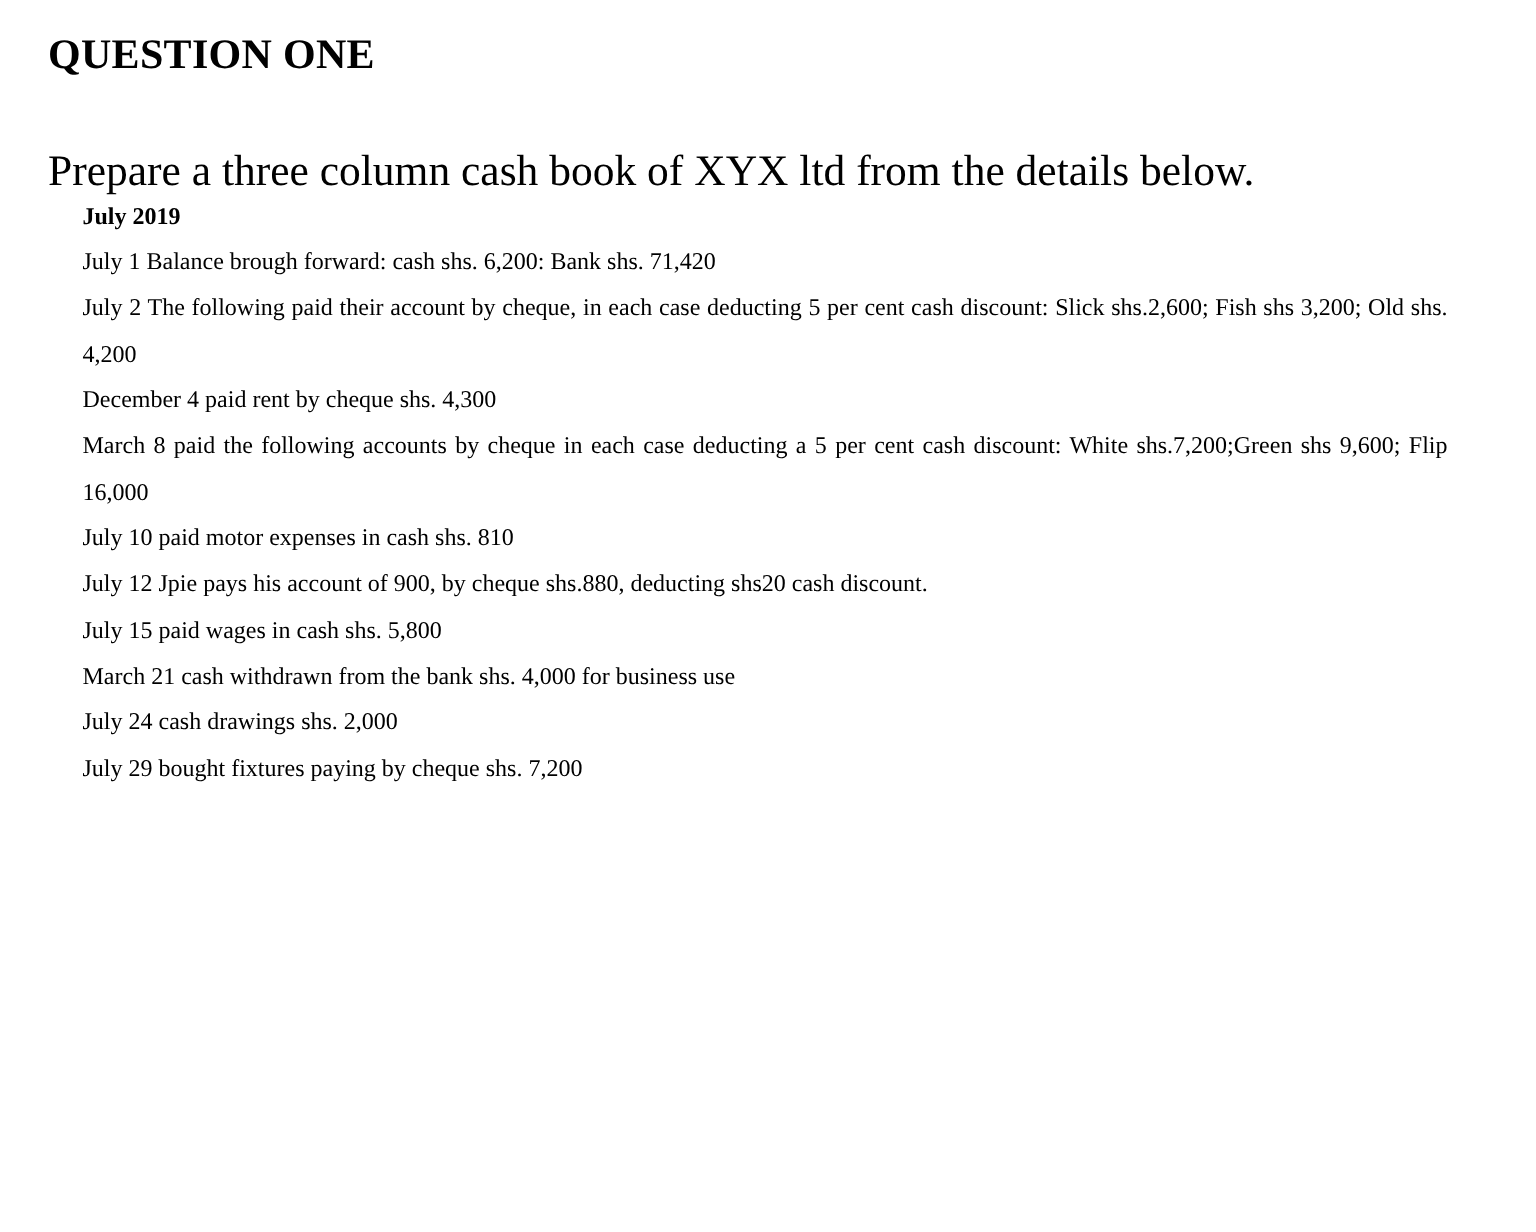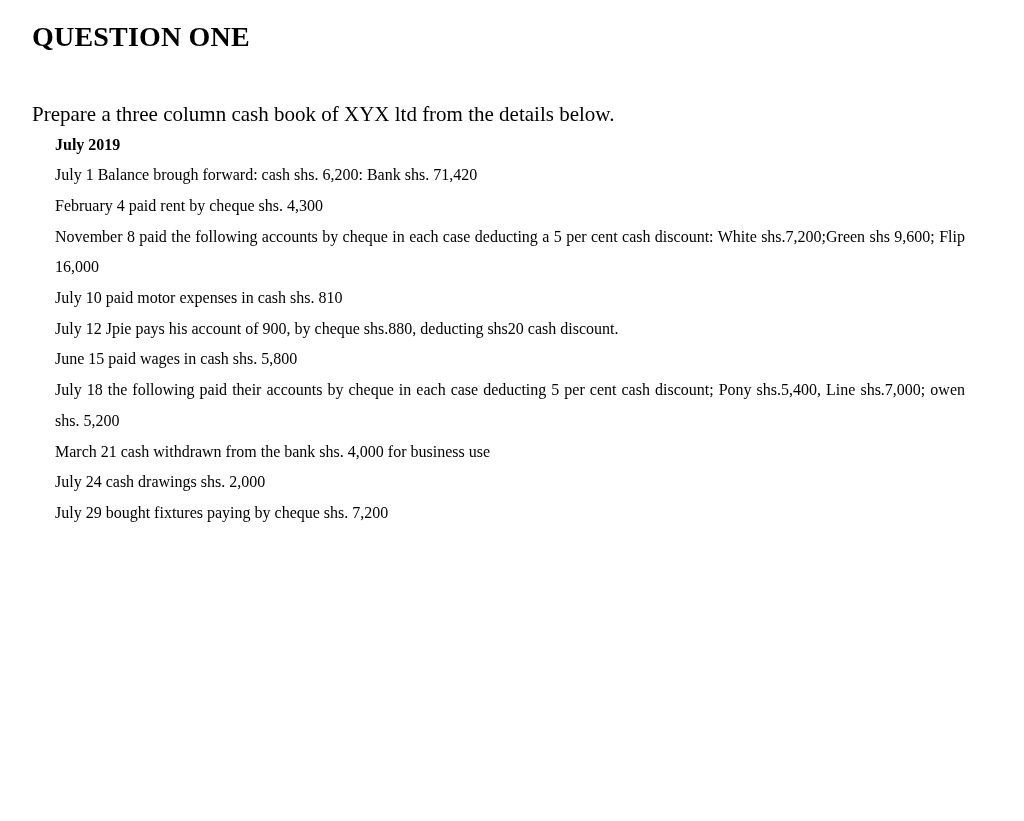--- a/index.html
+++ b/index.html
@@ -22,21 +22,21 @@
     padding: 22px 30px 0 32px;
   }
   .title {
     font-size: 28px;
     line-height: 1.1;
     font-weight: bold;
     margin: 0;
     letter-spacing: 0.2px;
   }
   .intro {
-    font-size: 21px;
+    font-size: 29px;
     line-height: 30.7px;
     margin: 46px 0 0 0;
   }
   .entries {
     margin: 0 0 0 23px;
     width: 910px;
     font-size: 16px;
     line-height: 30.7px;
     text-align: justify;
   }
@@ -53,24 +53,24 @@
 <div class="page">
   <h1 class="title">QUESTION ONE</h1>
 
   <p class="intro">Prepare a three column cash book of XYX ltd from the details below.</p>
 
   <div class="entries">
     <p class="period">July 2019</p>
 
     <div>
         <p>July 1 Balance brough forward: cash shs. 6,200: Bank shs. 71,420</p>
-        <p>February 4 paid rent by cheque shs. 4,300</p>
-        <p>November 8 paid the following accounts by cheque in each case deducting a 5 per cent cash discount: White shs.7,200;Green shs 9,600; Flip 16,000</p>
+        <p>July 2 The following paid their account by cheque, in each case deducting 5 per cent cash discount: Slick shs.2,600; Fish shs 3,200; Old shs. 4,200</p>
+        <p>December 4 paid rent by cheque shs. 4,300</p>
+        <p>March 8 paid the following accounts by cheque in each case deducting a 5 per cent cash discount: White shs.7,200;Green shs 9,600; Flip 16,000</p>
         <p>July 10 paid motor expenses in cash shs. 810</p>
         <p>July 12 Jpie pays his account of 900, by cheque shs.880, deducting shs20 cash discount.</p>
-        <p>June 15 paid wages in cash shs. 5,800</p>
-        <p>July 18 the following paid their accounts by cheque in each case deducting 5 per cent cash discount; Pony shs.5,400, Line shs.7,000; owen shs. 5,200</p>
+        <p>July 15 paid wages in cash shs. 5,800</p>
         <p>March 21 cash withdrawn from the bank shs. 4,000 for business use</p>
         <p>July 24 cash drawings shs. 2,000</p>
         <p>July 29 bought fixtures paying by cheque shs. 7,200</p>
       </div>
   </div>
 </div>
 
 </body></html>

